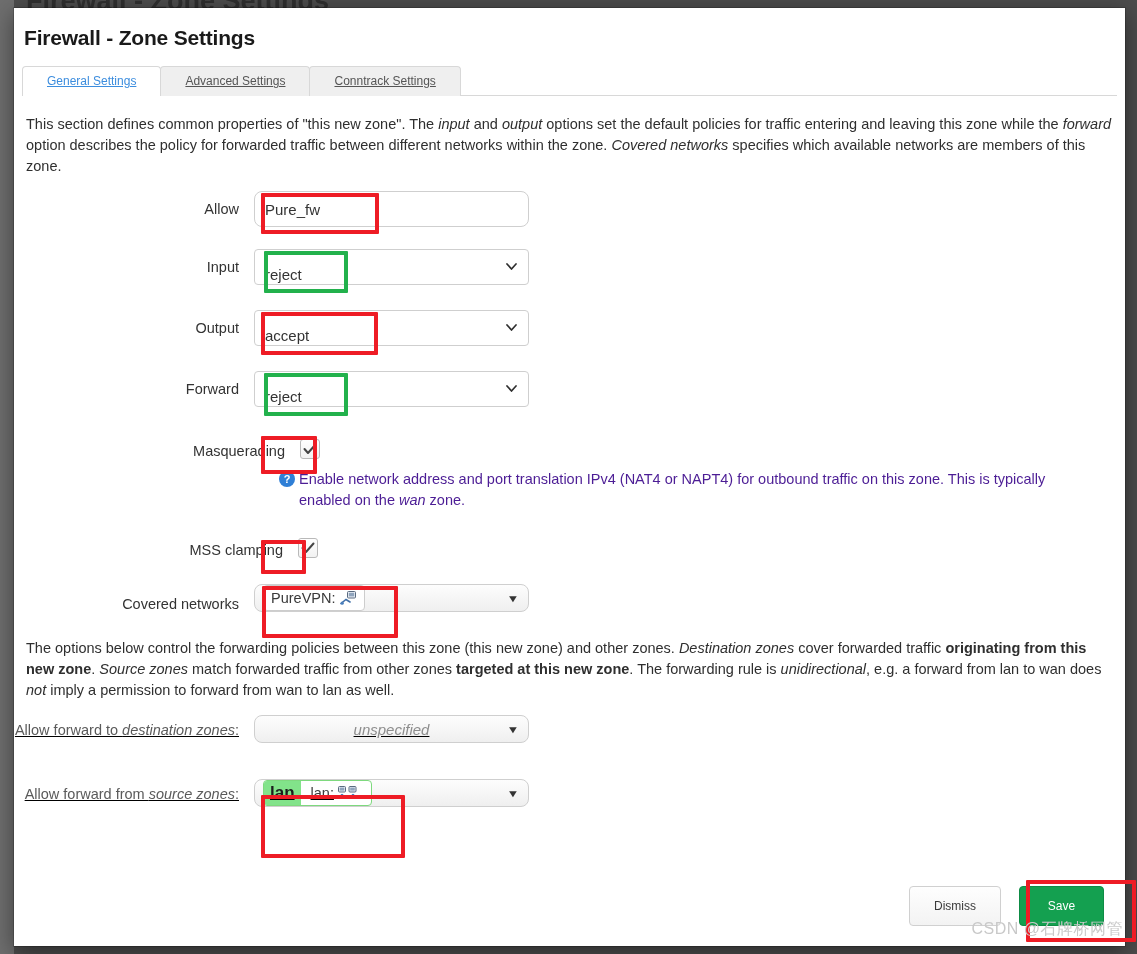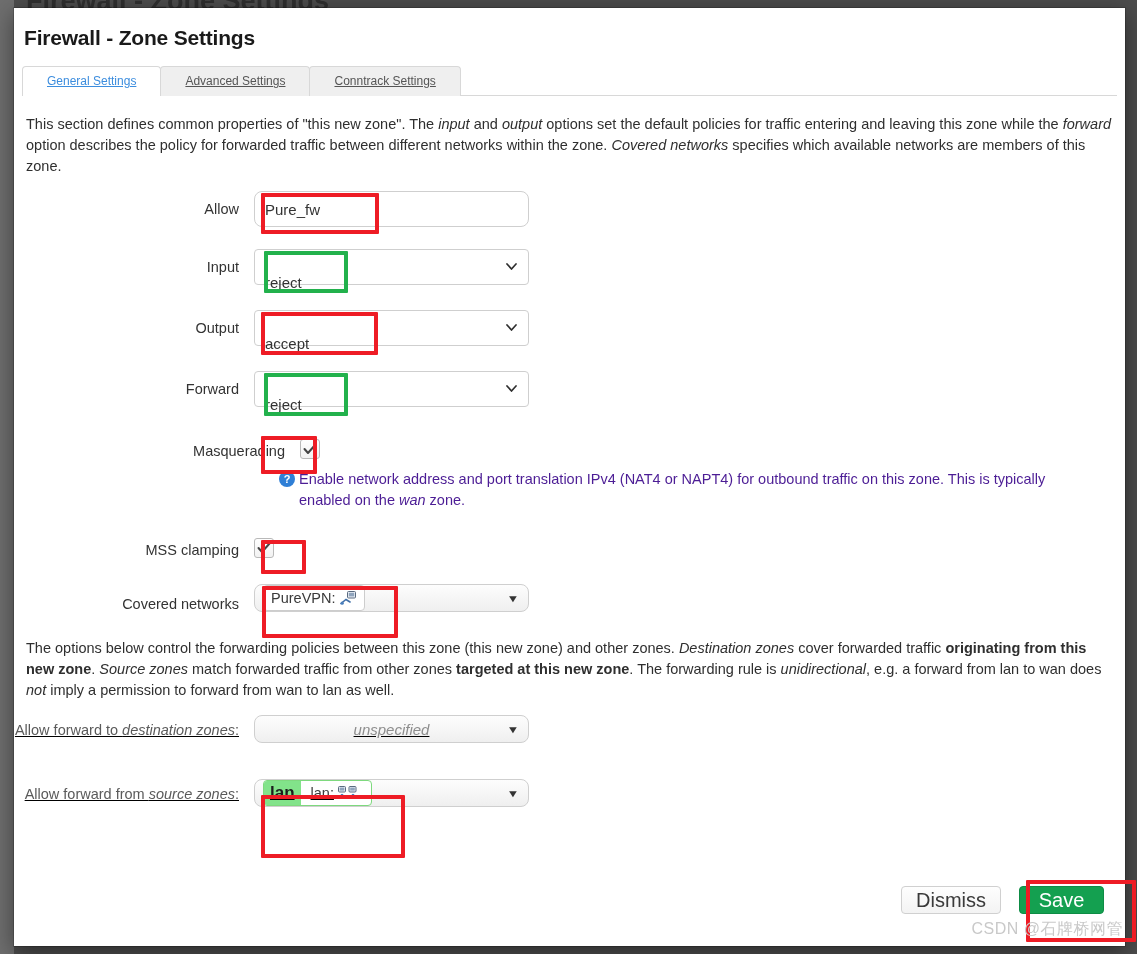--- a/index.html
+++ b/index.html
@@ -135,21 +135,21 @@
     font-size: 15px;
     color: #333;
     padding: 0 10px;
     outline: none;
     font-family: "Liberation Sans", sans-serif;
   }
 
   
   .selwrap { position: relative; width: 275px; height: 36px; }
   .selwrap .val {
-    position: absolute; left: 11px; top: 16px; height: 52px; line-height: 36px;
+    position: absolute; left: 11px; top: 8px; height: 52px; line-height: 36px;
     font-size: 15px; color: #333;
   }
   .selwrap .box {
     position: absolute; inset: 0;
     border: 1px solid #cfcfcf; border-radius: 4px; background: #fff;
   }
   .selwrap .chev-v {
     position: absolute; right: 11px; top: 11px;
     width: 13px; height: 13px;
   }
@@ -252,23 +252,23 @@
   .anno.green { border-color: #22b14c; }
 
   
   #footer {
     position: absolute;
     left: 0; right: 0; bottom: 0;
     height: 72px;
   }
   .btn {
     position: absolute;
-    height: 28px;
+    height: 40px;
     border-radius: 4px;
-    font-size: 20px;
+    font-size: 12px;
     cursor: pointer;
     font-family: "Liberation Sans", sans-serif;
   }
   #btn-dismiss {
     right: 124px; top: 12px;
     min-width: 92px;
     padding: 0 14px;
     background: linear-gradient(#fefefe, #f3f3f3);
     border: 1px solid #d0d0d0;
     color: #3a3a3a;
@@ -374,21 +374,21 @@
     <div class="helprow">
       <span class="qi">
         <svg width="16" height="16" viewBox="0 0 16 16">
           <circle cx="8" cy="8" r="8" fill="#2f7fd6"></circle>
           <text x="8" y="12" font-size="11" font-family="Liberation Sans, sans-serif" font-weight="bold" fill="#ffffff" text-anchor="middle">?</text>
         </svg>
       </span>
       <span class="helptext" id="masq-help"><span>Enable network address and port translation IPv4 (NAT4 or NAPT4) for outbound traffic on this zone. This is typically enabled on the </span><i>wan</i><span> zone.</span></span>
     </div>
 
-    <div class="row" style="margin-top:21px;">
+    <div class="row" style="margin-top:21px;padding-left:44px;">
       <div class="lbl">MSS clamping</div>
       <div class="ctl">
         <span class="cb">
           <svg width="14" height="14" viewBox="0 0 14 14">
             <polyline points="1.5,7 5,11 12.5,2.5" fill="none" stroke="#444" stroke-width="2" stroke-linecap="round" stroke-linejoin="round"></polyline>
           </svg>
         </span>
       </div>
     </div>
 

